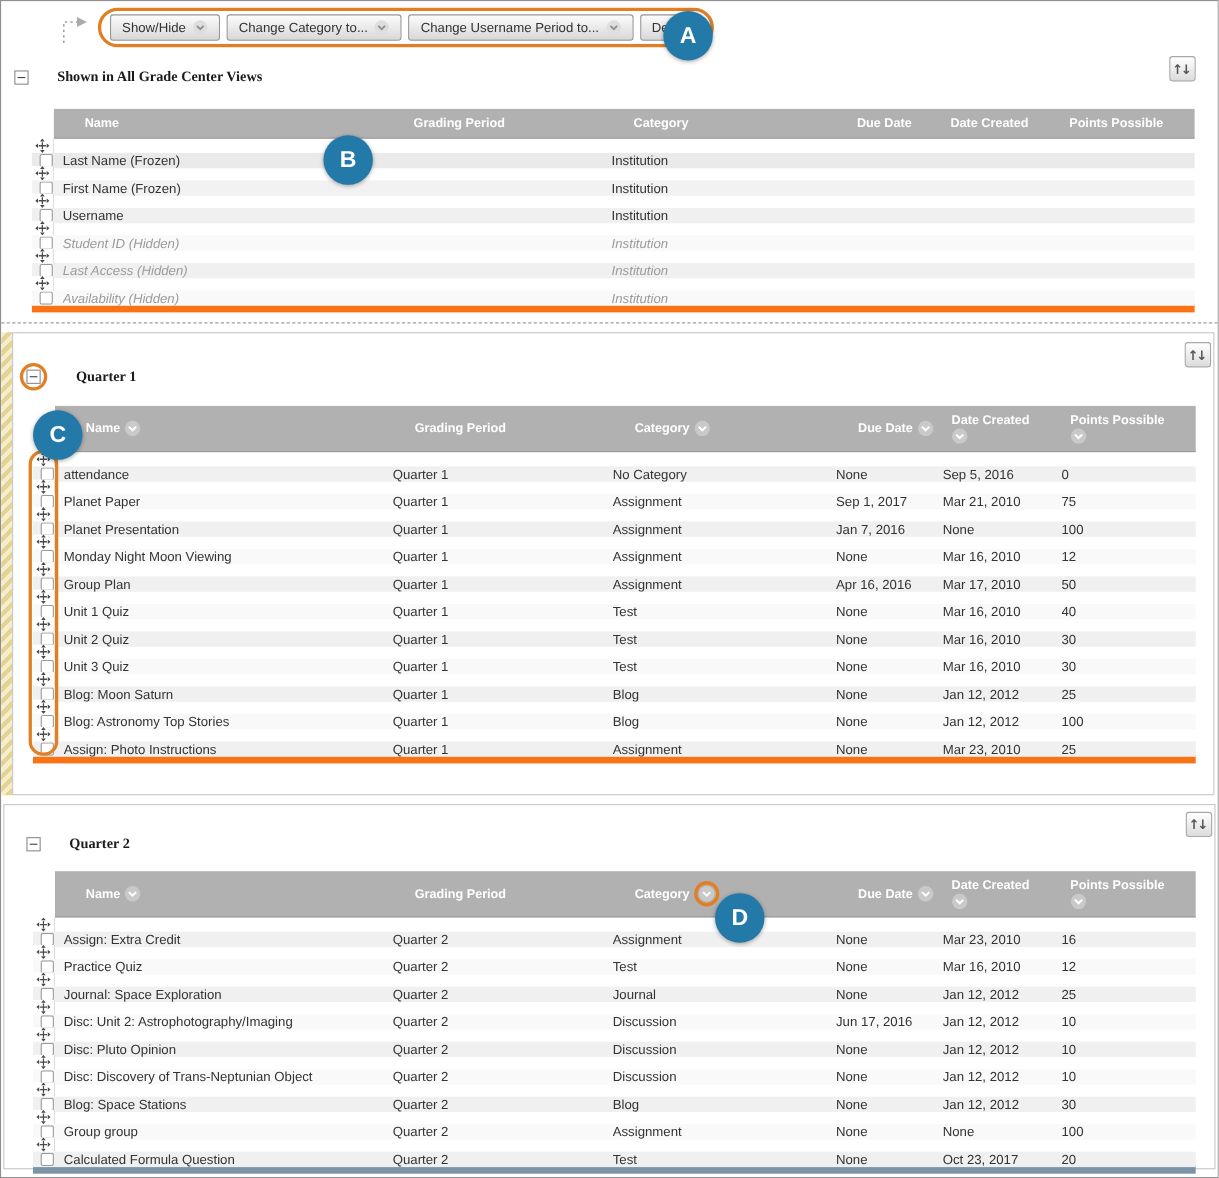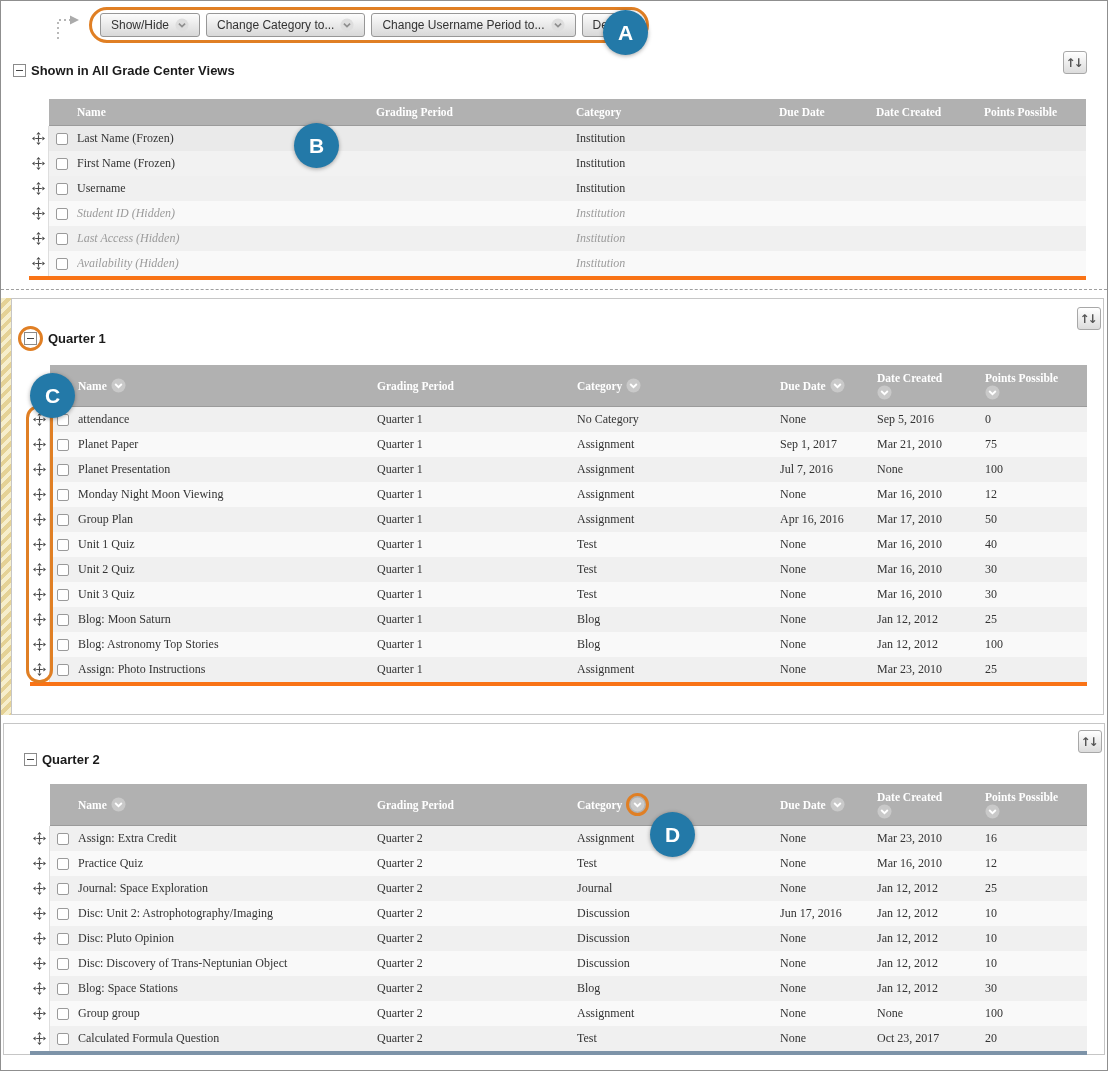--- a/index.html
+++ b/index.html
@@ -20,51 +20,51 @@
   .btn-group{display:inline-flex;gap:6px;align-items:center;border:3px solid var(--orange);border-radius:18px;padding:3px 8px;}
   .tb-btn{
     font-family:"Liberation Sans",sans-serif;font-size:12px;color:#333;
     background:linear-gradient(#fcfcfc,#d8d8d8);border:1px solid #979797;border-radius:3px;
     padding:4px 10px;display:inline-flex;align-items:center;gap:6px;line-height:14px;cursor:pointer;
   }
   .chev{display:inline-flex;}
 
   
   .sec{position:relative;}
-  .title-row{display:flex;align-items:center;gap:5px;}
+  .title-row{display:flex;align-items:center;gap:26px;font-family:Liberation Serif, serif;}
   .sec-title{font-weight:bold;font-size:13px;color:#1b1b1b;}
   .collapse-box{width:13px;height:13px;box-sizing:border-box;border:1px solid #8a8a8a;background:#fff;display:inline-flex;align-items:center;justify-content:center;cursor:pointer;}
   .collapse-box .minus{display:block;width:7px;height:1px;background:#444;}
   .ring{display:inline-flex;border:3px solid var(--orange);border-radius:50%;padding:3px;margin:-6px 0 -6px -6px;}
   .reorder-btn{
     position:absolute;width:24px;height:23px;box-sizing:border-box;border:1px solid #a8a8a8;border-radius:3px;
     background:linear-gradient(#ffffff,#dcdcdc);color:#555;font-size:12px;font-weight:bold;letter-spacing:-2px;
     display:flex;align-items:center;justify-content:center;padding:0 3px 0 0;cursor:pointer;
     font-family:"DejaVu Sans","Liberation Sans",sans-serif;
   }
 
   
-  .gtable{width:1057px;border-bottom:4px solid #f97316;font-family:Liberation Serif, serif;}
+  .gtable{width:1057px;border-bottom:8px solid #f97316;}
   .thead{
     display:flex;align-items:center;margin-left:20px;width:1037px;box-sizing:border-box;padding-left:28px;
     background:var(--hdr);border-bottom:1px solid #9b9b9b;height:27px;
   }
   .thead-tall{height:42px;}
   .th{display:flex;align-items:center;gap:4px;font-size:11.5px;font-weight:bold;color:#fff;box-sizing:border-box;cursor:pointer;}
   .th:nth-child(1){width:299px;}
   .th:nth-child(2){width:200px;}
   .th:nth-child(3){width:203px;align-items:center;}
-  .th:nth-child(4){width:97px;}
+  .th:nth-child(4){width:85px;}
   .th:nth-child(5){width:108px;}
   .th:nth-child(6){width:102px;}
   .thead-tall .th:nth-child(5),.thead-tall .th:nth-child(6){flex-direction:column;align-items:flex-start;justify-content:center;gap:1px;}
   .ring-small{display:inline-flex;border:3px solid var(--orange);border-radius:50%;padding:1px;margin:-4px 0;}
 
   .rows-wrap{position:relative;}
-  .trow{display:flex;height:25px;}
+  .trow{display:flex;height:25px;flex-direction:column;}
   .handle-cell{width:19px;border-right:1px solid #dedede;display:flex;align-items:center;justify-content:center;background:#fff;cursor:move;}
   .row-main{flex:1;display:flex;align-items:center;}
   .rows .trow:nth-child(odd) .row-main{background:#f0f0f0;}
   .rows .trow:nth-child(even) .row-main{background:#f9f9f9;}
   .frozen-rows .trow:nth-child(odd) .row-main{background:#eaeaea;}
   .frozen-rows .trow:nth-child(even) .row-main{background:#f2f2f2;}
   .cell{box-sizing:border-box;font-size:12px;color:#333;white-space:nowrap;overflow:hidden;}
   .c-check{width:28px;display:flex;align-items:center;padding-left:7px;}
   .checkbox{width:12px;height:12px;box-sizing:border-box;border:1px solid #9a9a9a;border-radius:2px;background:#fff;display:inline-block;cursor:pointer;}
   .c-name{width:299px;}
@@ -428,21 +428,21 @@
                     <path fill="#4a4a4a" d="M8 0L10.6 3.2H5.4zM8 16L5.4 12.8h5.2zM0 8L3.2 5.4v5.2zM16 8l-3.2 2.6V5.4zM7.3 4h1.4v3.3H12v1.4H8.7V12H7.3V8.7H4V7.3h3.3z"></path>
                   </svg>
               </div>
               <div class="row-main">
                 <div class="cell c-check">
                     <span class="checkbox"></span>
                   </div>
                 <div class="cell c-name">Planet Presentation</div>
                 <div class="cell c-gp">Quarter 1</div>
                 <div class="cell c-cat">Assignment</div>
-                <div class="cell c-due">Jul 7, 2016</div>
+                <div class="cell c-due">Jan 7, 2016</div>
                 <div class="cell c-created">None</div>
                 <div class="cell c-points">100</div>
               </div>
             </div>
               <div class="trow">
               <div class="handle-cell">
                 <svg width="13" height="13" viewBox="0 0 16 16">
                     <path fill="#4a4a4a" d="M8 0L10.6 3.2H5.4zM8 16L5.4 12.8h5.2zM0 8L3.2 5.4v5.2zM16 8l-3.2 2.6V5.4zM7.3 4h1.4v3.3H12v1.4H8.7V12H7.3V8.7H4V7.3h3.3z"></path>
                   </svg>
               </div>

